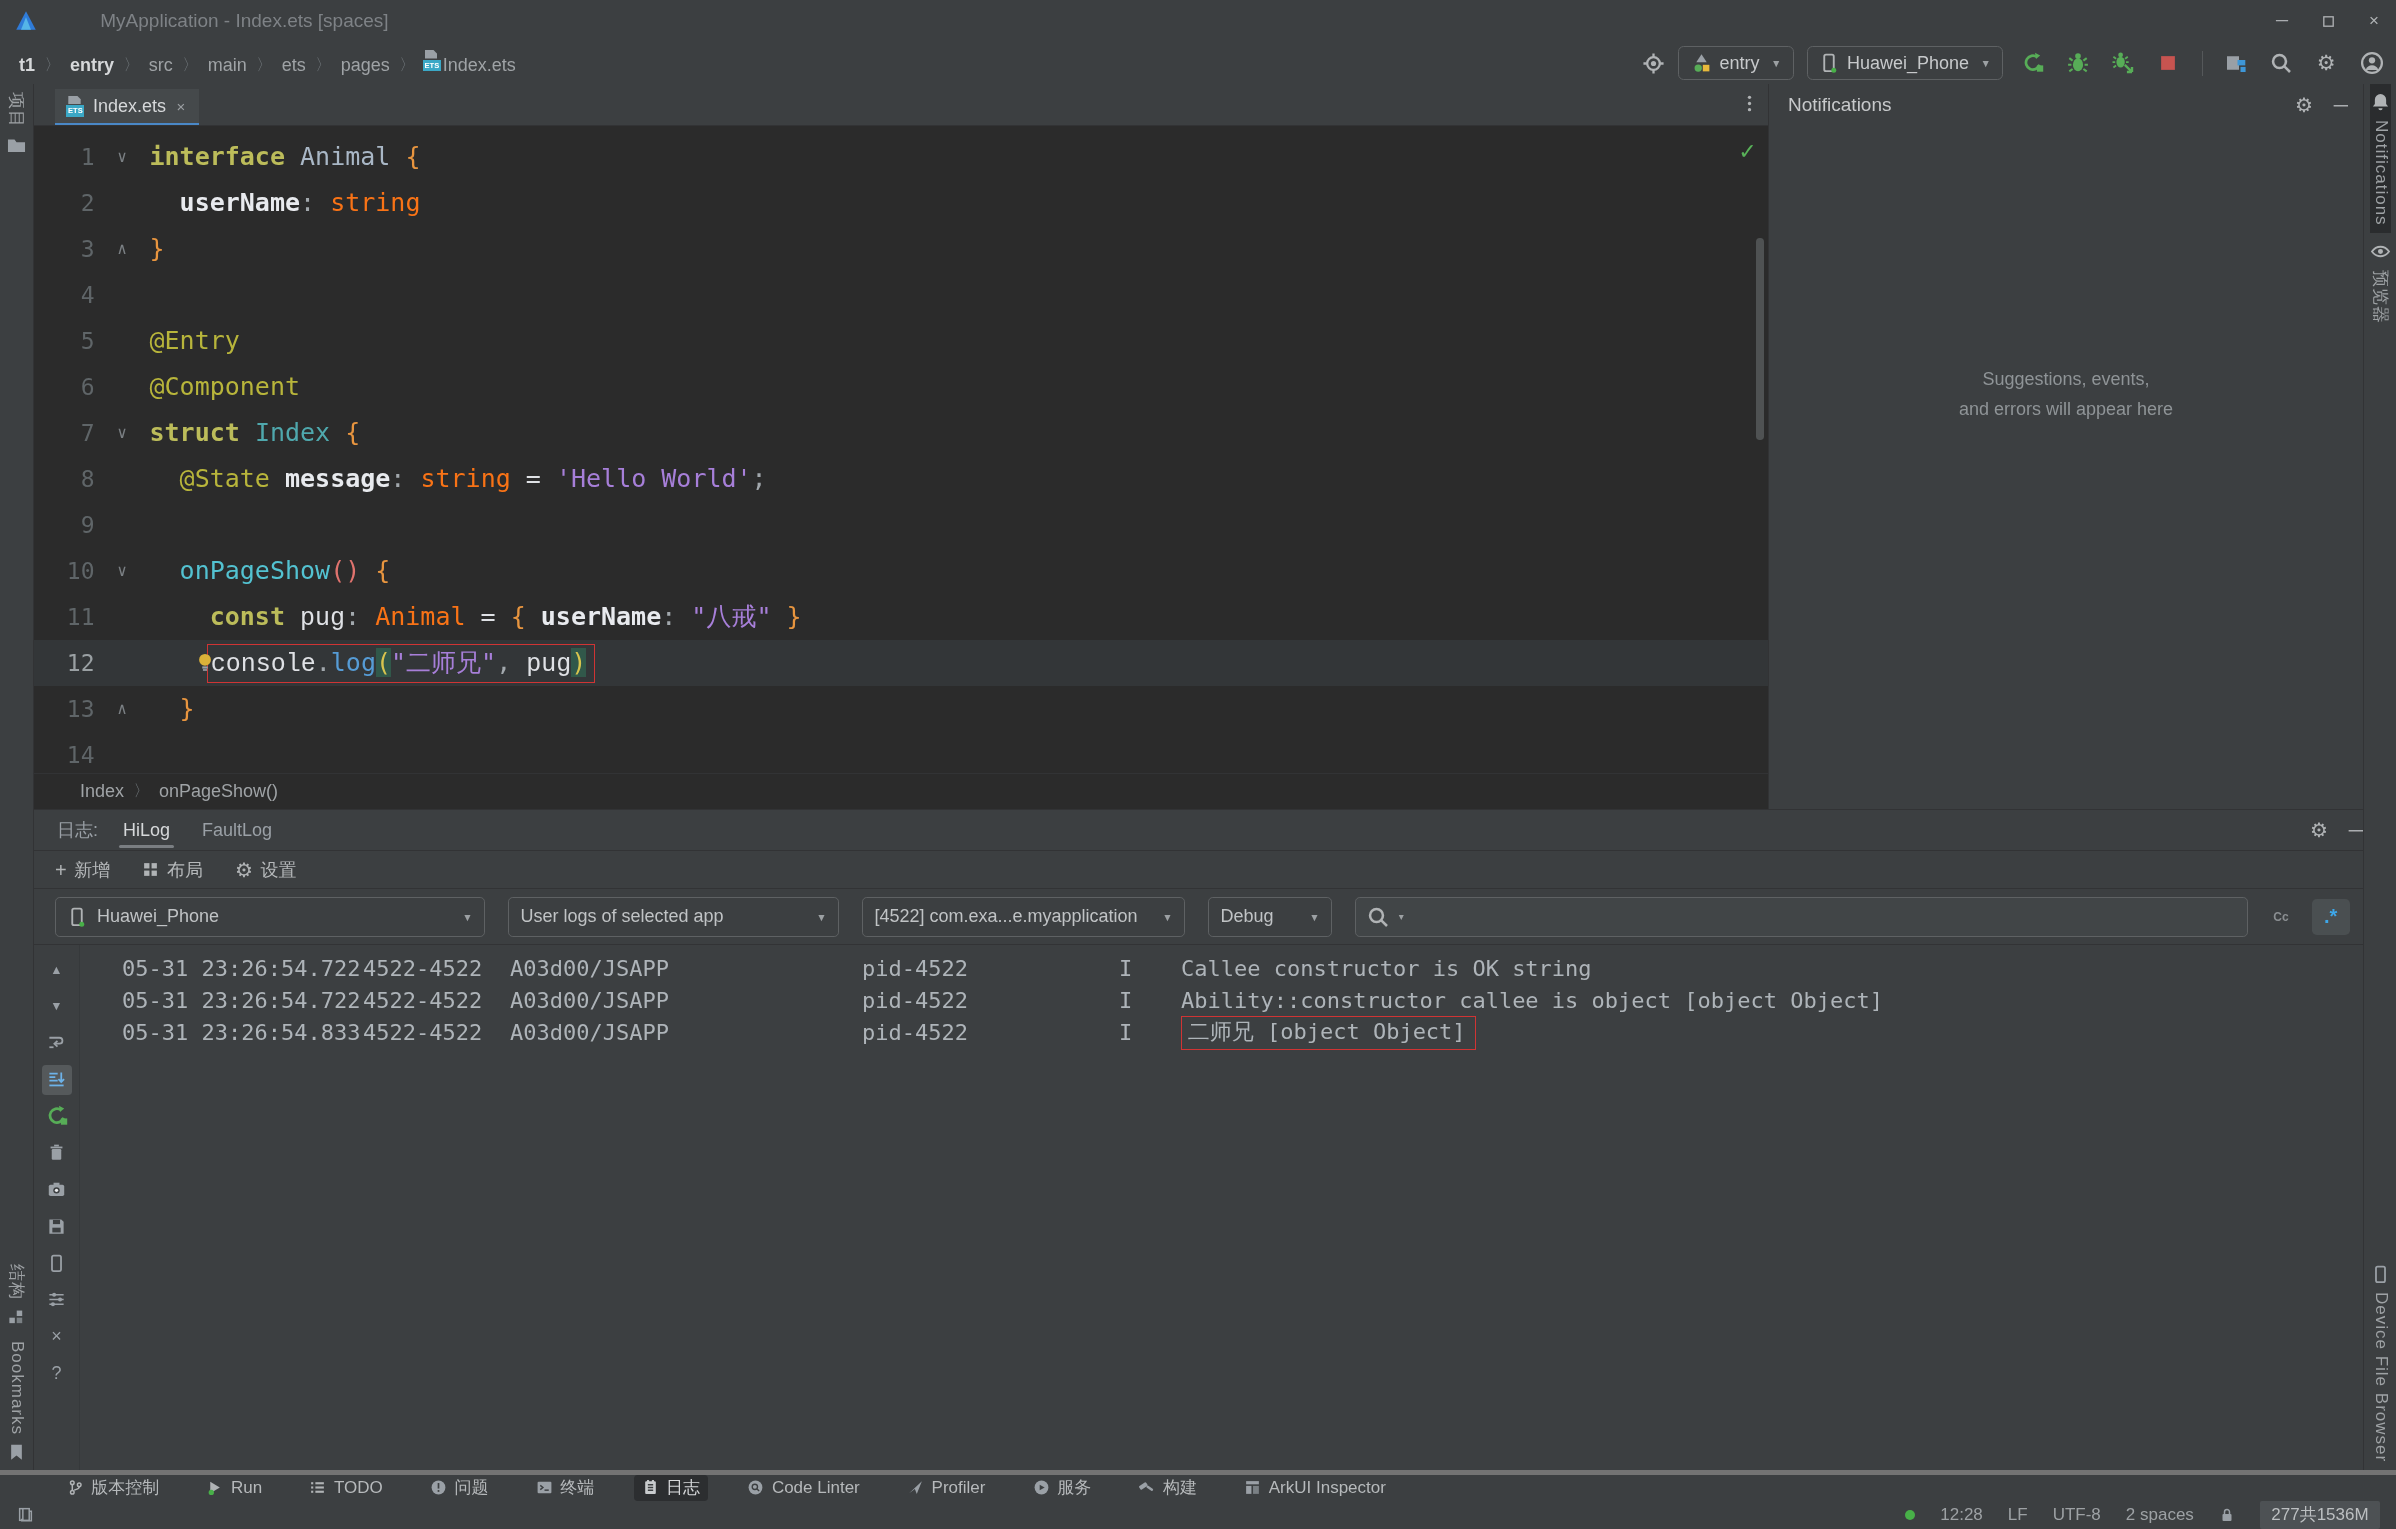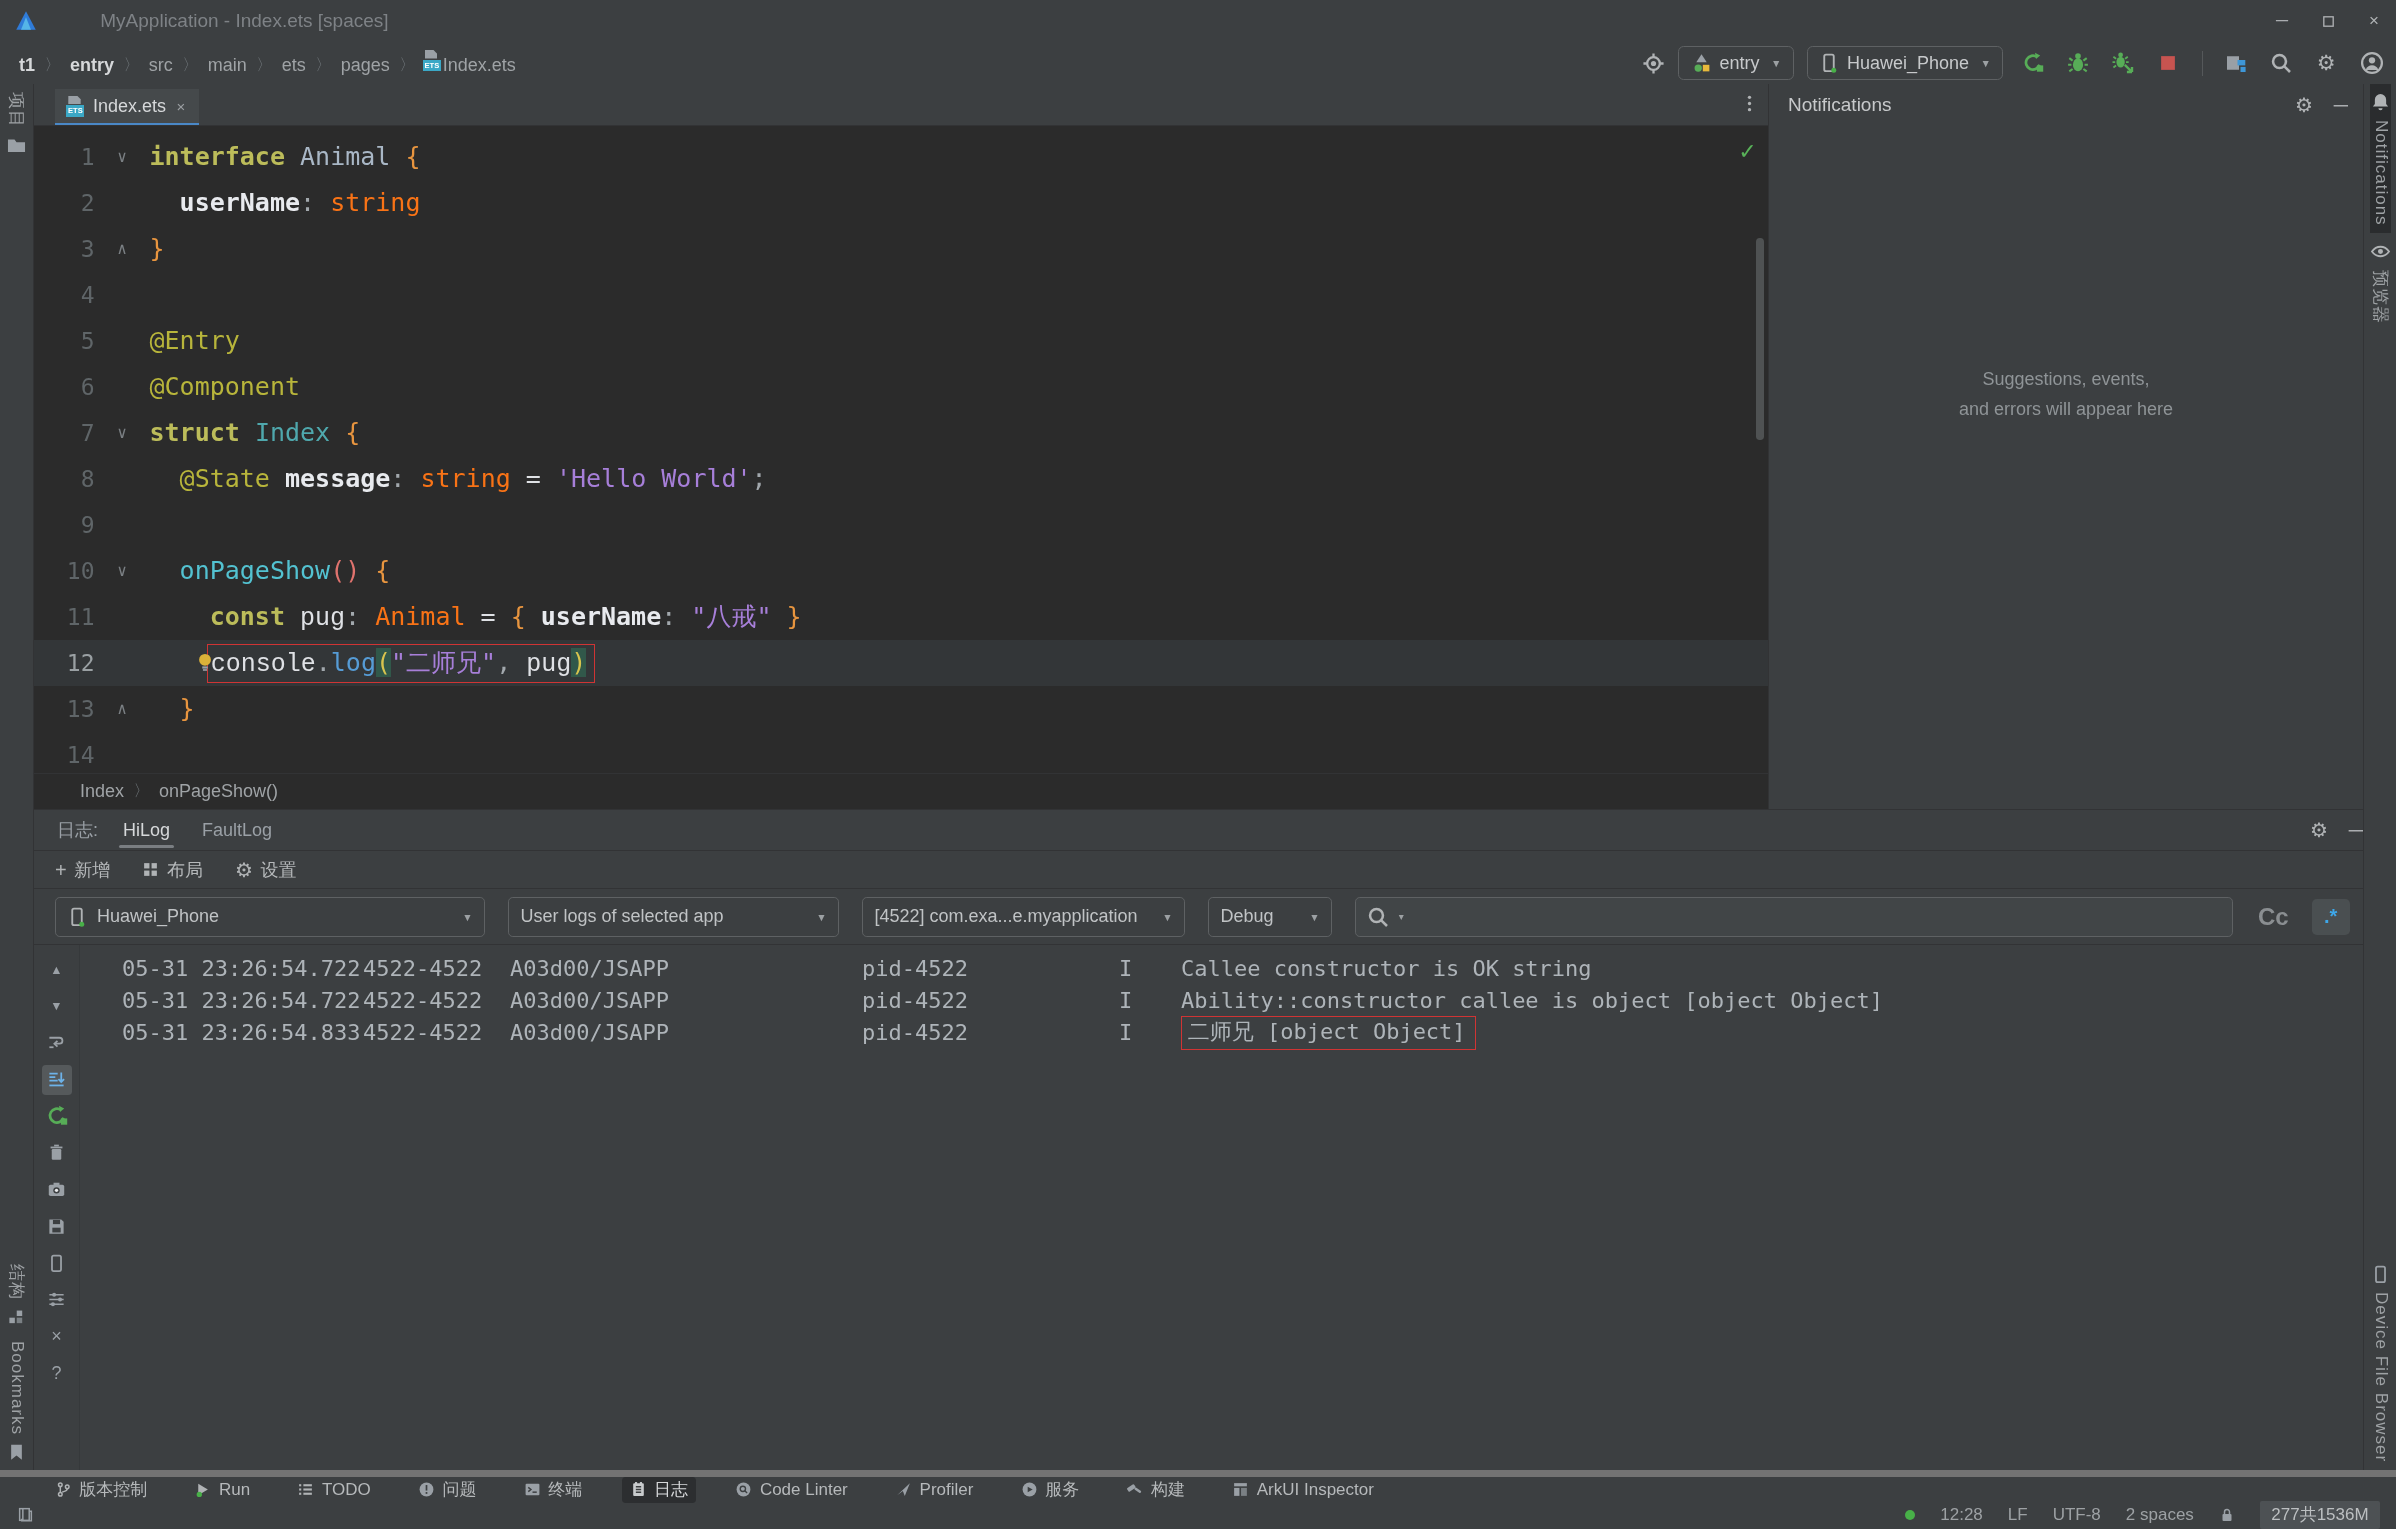--- a/index.html
+++ b/index.html
@@ -98,37 +98,37 @@
   .hl-tab.active::after { content:""; position:absolute; left:-3.8px; right:-3.8px; bottom:1.9px; height:2.9px; background:#7a7e82; border-radius:1.9px; }
   #hl-tabs .sp { flex:1; }
   #hl-actions { height:38px; display:flex; align-items:center; gap:32px; padding-left:21px; border-top:1px solid #323335; flex:0 0 auto; }
   .hl-act { display:flex; align-items:center; gap:7.6px; font-size:18px; color:#b6b9bb; }
   #hl-filters { height:57px; display:flex; align-items:center; gap:23px; padding-left:21px; border-top:1px solid #323335; border-bottom:1px solid #323335; flex:0 0 auto; }
   .filt { height:40px; border:1px solid #5e6163; border-radius:4.8px; display:flex; align-items:center; padding:0 11.4px; font-size:18px; color:#c0c3c5; gap:9.5px; }
   .filt .sp { flex:1; }
   .f-dev { width:430px; } .f-scope { width:331px; } .f-proc { width:323px; } .f-level { width:124px; }
   #hl-search { flex:1; height:40px; border:1px solid #5e6163; border-radius:4.8px; display:flex; align-items:center; padding:0 9.5px; gap:3.8px; background:#414547; }
   #hl-search input { flex:1; background:transparent; border:none; outline:none; color:#c0c3c5; font-size:18px; font-family:"Liberation Sans",sans-serif; }
-  #cc-toggle { color:#8a8e91; font-size:24px; font-weight:bold; margin-left:1.9px; }
+  #cc-toggle { color:#8a8e91; font-size:12px; font-weight:bold; margin-left:1.9px; }
   #regex-toggle { width:38px; height:36px; background:#4a4f51; border-radius:4.8px; color:#3ea7e8; font-size:20px; font-weight:bold; display:flex; align-items:center; justify-content:center; margin-right:13.3px; }
   #hl-body { flex:1; display:flex; min-height:0; }
   #hl-icons { width:46px; border-right:1px solid #36393b; display:flex; flex-direction:column; align-items:center; padding-top:9.5px; gap:6.7px; flex:0 0 auto; }
   .hl-tool { width:30px; height:30px; display:flex; align-items:center; justify-content:center; border-radius:3.8px; color:#9aa0a6; font-size:13.3px; }
   .hl-tool.active { background:#55595b; }
   #hl-log { flex:1; padding-top:7.6px; font-family:"DejaVu Sans Mono", monospace; font-size:22px; color:#aeb4b9; overflow:hidden; }
   .log-row { display:flex; height:32px; align-items:center; padding-left:42px; }
   .lc-time { width:241px; flex:0 0 auto; }
   .lc-pid { width:147px; flex:0 0 auto; }
   .lc-tag { width:352px; flex:0 0 auto; }
   .lc-proc { width:257px; flex:0 0 auto; }
   .lc-level { width:62px; flex:0 0 auto; }
   .red-box-sm { border:1.9px solid #d03434; padding:0 9.5px 1.9px 5.7px; }
 
   
-  #toolwin-bar { height:31px; border-top:7px solid #737373; display:flex; align-items:flex-start; gap:32px; padding-left:47px; flex:0 0 auto; }
+  #toolwin-bar { height:31px; border-top:5px solid #737373; display:flex; align-items:center; gap:32px; padding-left:59px; flex:0 0 auto; }
   .tw-btn { display:flex; align-items:center; gap:7.6px; font-size:17px; color:#b6b9bb; height:26px; padding:0 7.6px; border-radius:3.8px; }
   .tw-btn.active { background:#2c2e30; color:#d6d8da; }
   #statusbar { height:28.5px; display:flex; align-items:center; padding:0 17px; font-size:17px; color:#9da1a4; gap:25px; flex:0 0 auto; }
   #statusbar .sp { flex:1; }
   .green-dot { width:10.5px; height:10.5px; border-radius:50%; background:#48b048; display:inline-block; }
   #mem-box { background:#4d5154; color:#bcbfc1; padding:1.9px 11.4px 2.9px; border-radius:1.9px; }
 </style>
 </head>
 <body>
 

